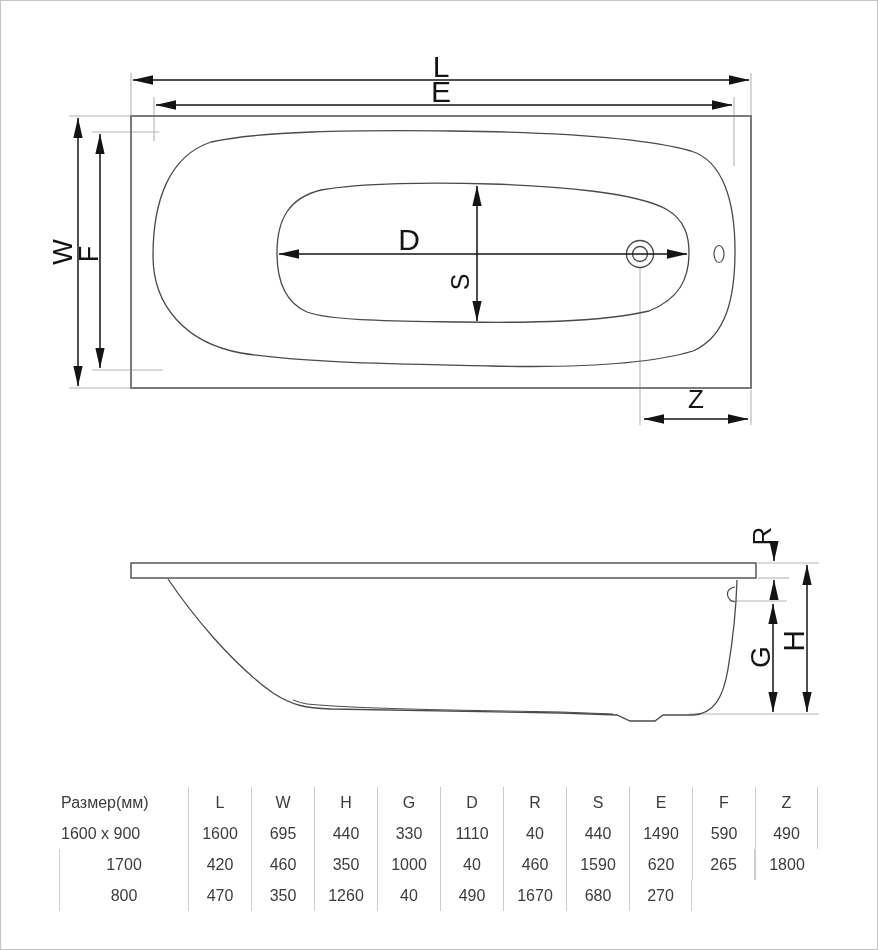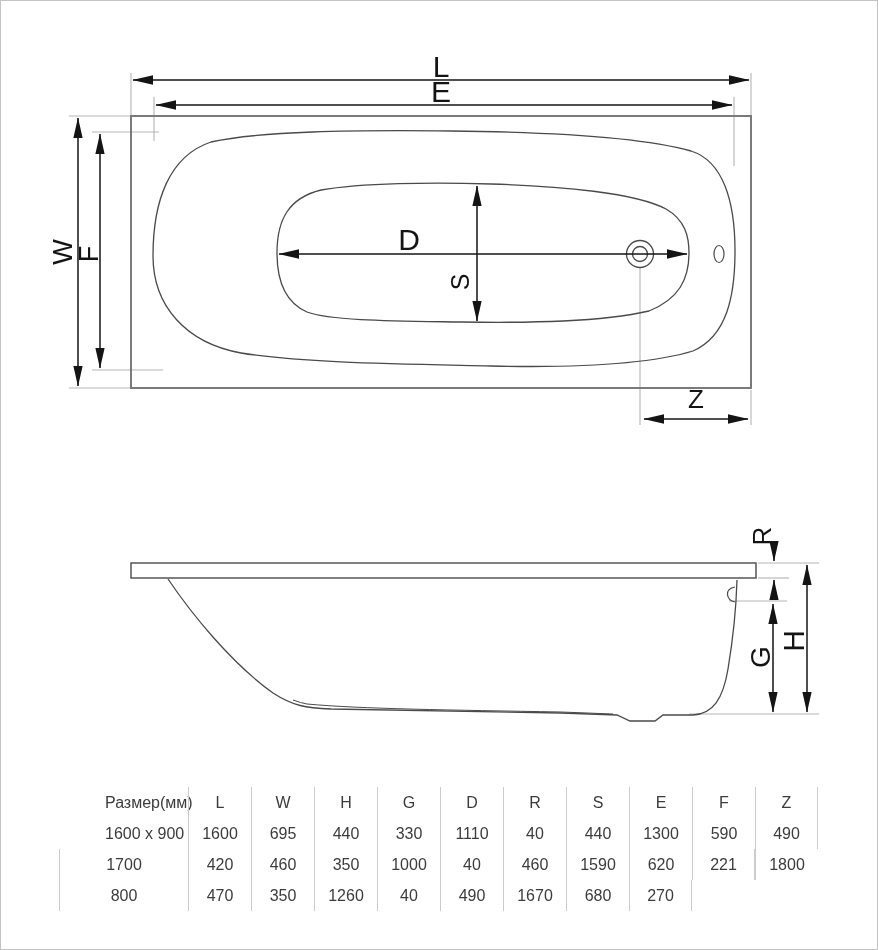--- a/index.html
+++ b/index.html
@@ -13,21 +13,21 @@
   #size-table{
     position:absolute;left:58px;top:786px;width:760px;
     display:grid;grid-template-columns:129px repeat(10,63px);
     color:#3c3c3c;font-size:16px;
   }
   #size-table .cell{
     line-height:31px;height:31px;text-align:center;
     border-left:1px solid #cccccc;
   }
   #size-table .cell.first{
-    text-align:left;border-left:none;padding-left:2px;margin-left:44px;
+    text-align:left;border-left:none;padding-left:2px;
   }
   #size-table .cell.last{border-right:1px solid #cccccc;}
 </style>
 </head>
 <body>
 
 <div id="canvas">
 
 <svg width="876" height="780" viewBox="0 0 876 780">
   <defs>
@@ -153,34 +153,34 @@
   <div class="cell last">Z</div>
 
   <div class="cell first">1600 x 900</div>
   <div class="cell">1600</div>
   <div class="cell">695</div>
   <div class="cell">440</div>
   <div class="cell">330</div>
   <div class="cell">1110</div>
   <div class="cell">40</div>
   <div class="cell">440</div>
-  <div class="cell">1300</div>
+  <div class="cell">1490</div>
   <div class="cell">590</div>
   <div class="cell last">490</div>
 
   <div class="cell">1700</div>
   <div class="cell">420</div>
   <div class="cell">460</div>
   <div class="cell">350</div>
   <div class="cell">1000</div>
   <div class="cell">40</div>
   <div class="cell">460</div>
   <div class="cell">1590</div>
   <div class="cell">620</div>
-  <div class="cell last">221</div>
+  <div class="cell last">265</div>
 
   <div class="cell">1800</div>
   <div class="cell">800</div>
   <div class="cell">470</div>
   <div class="cell">350</div>
   <div class="cell">1260</div>
   <div class="cell">40</div>
   <div class="cell">490</div>
   <div class="cell">1670</div>
   <div class="cell">680</div>

